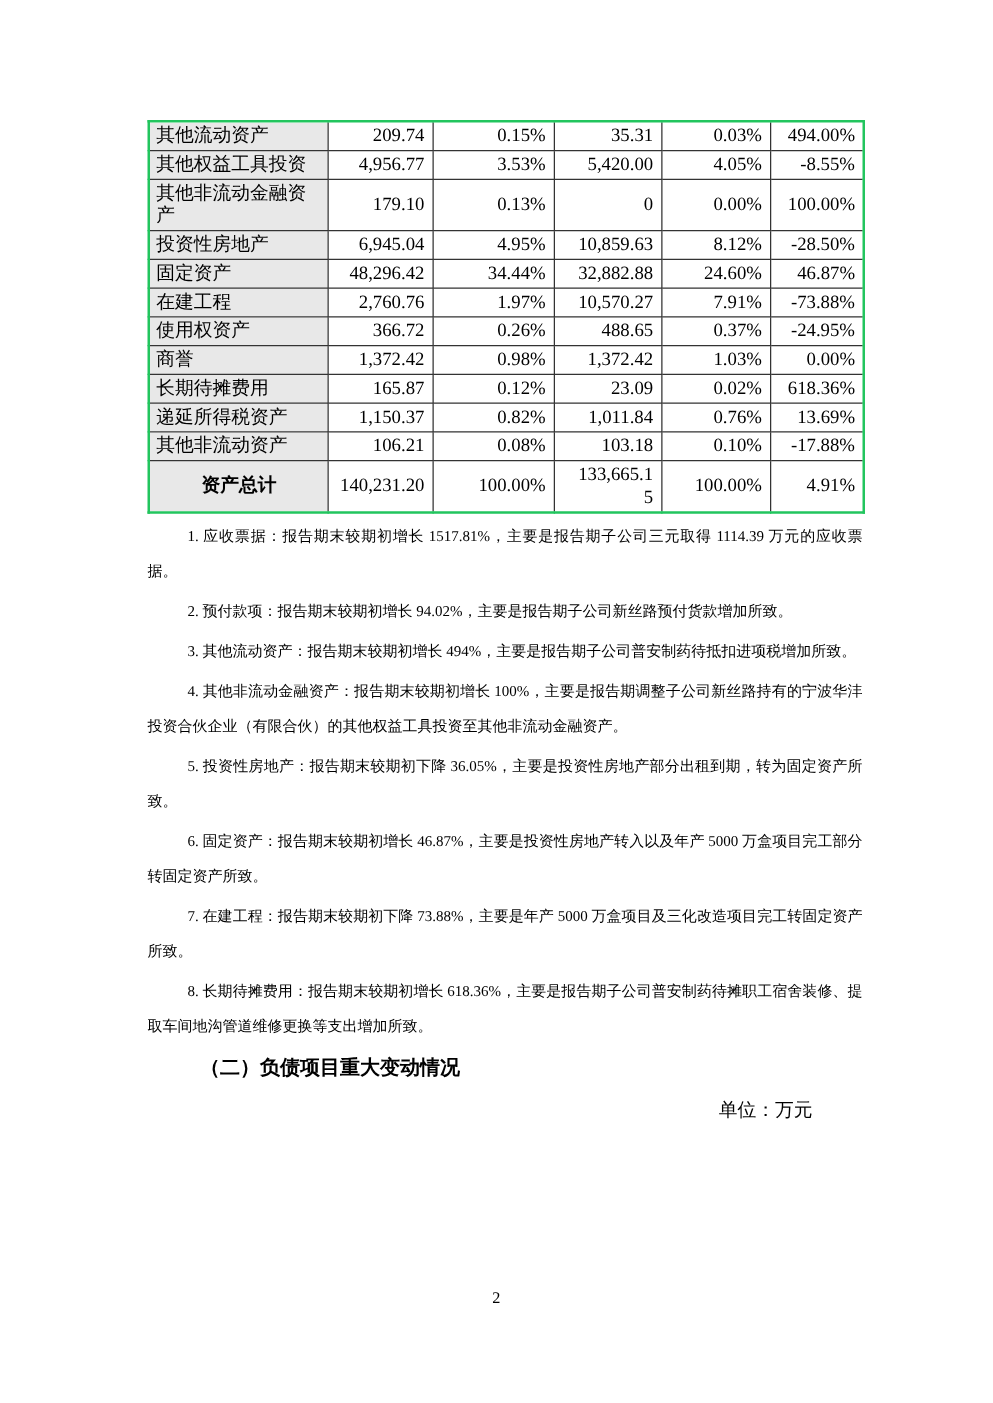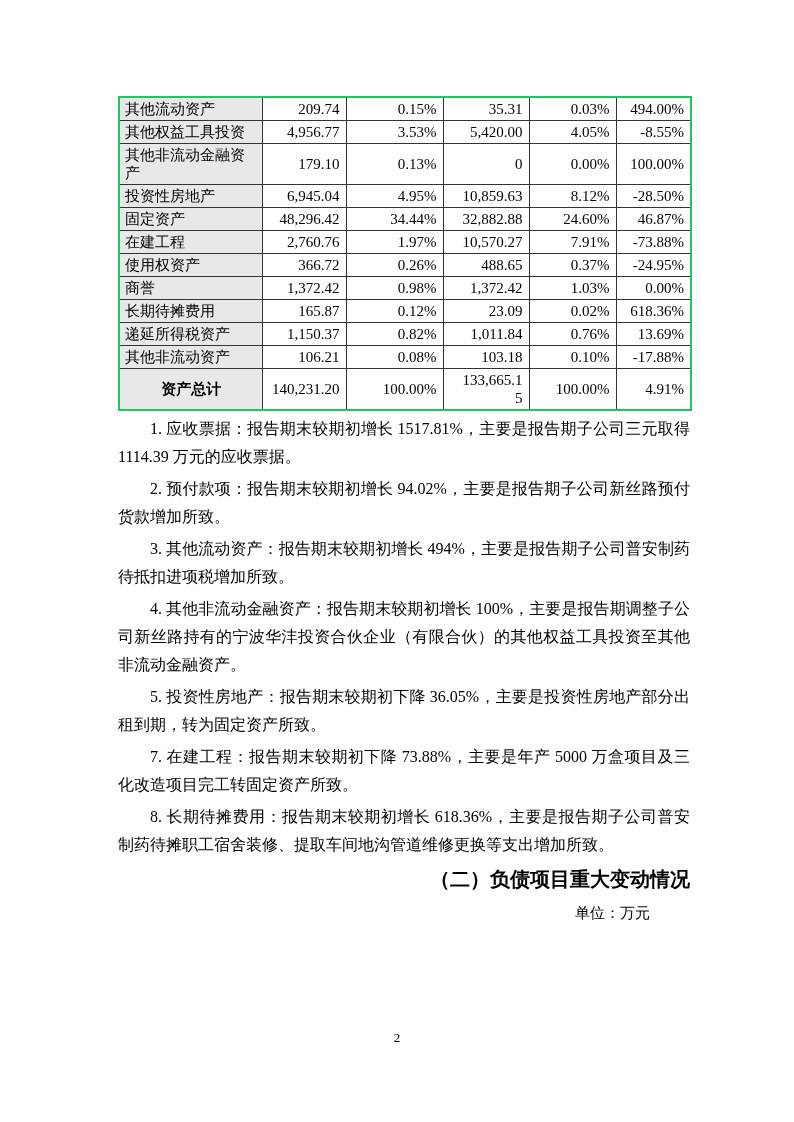--- a/index.html
+++ b/index.html
@@ -15,25 +15,25 @@
   td, th { border:1px solid #333; font-size:15px; font-weight:normal; overflow:hidden; }
 
   .asset-table td { padding:2px 6px; line-height:18px; }
   .asset-table .c-name { background:#e8e8e8; text-align:left; padding-left:5px; padding-right:4px; }
   .asset-table .c-num  { text-align:right; white-space:nowrap; }
   .asset-table .total-row .c-name { text-align:center; font-weight:bold;margin-left:36px; }
   .fw { width:62px; margin-left:auto; white-space:normal; word-break:break-all;
         text-align:right; line-height:18px; }
 
   .notes { margin-top:4px; }
-  .notes p { margin:0 0 4px 0; font-size:16px; line-height:28px;
+  .notes p { margin:0 0 4px 0; font-size:12px; line-height:28px;
              text-align:justify; text-indent:32px; }
 
-  .section-heading { margin:8px 0 10px 0; font-size:20px; font-weight:bold;
-                     line-height:24px; text-indent:42px;text-align:right; }
+  .section-heading { margin:8px 0 10px 0; font-size:16px; font-weight:bold;
+                     line-height:24px; text-indent:42px; }
   .unit-label { text-align:right; padding-right:40px; font-size:15px;
                 line-height:20px; margin:12px 0 6px 0; }
 
   .liability-table th { background:#e8e8e8; text-align:center; padding:3px 1px;
                         line-height:20px; white-space:nowrap; }
 
   .page-number { position:absolute; top:1030px; left:0; width:794px;
                  text-align:center; font-size:13px; }
 </style>
 </head>
@@ -152,20 +152,21 @@
           </tr>
         </tbody>
     </table>
 
     <div class="notes">
         <p>1. 应收票据：报告期末较期初增长 1517.81%，主要是报告期子公司三元取得 1114.39 万元的应收票据。</p>
         <p>2. 预付款项：报告期末较期初增长 94.02%，主要是报告期子公司新丝路预付货款增加所致。</p>
         <p>3. 其他流动资产：报告期末较期初增长 494%，主要是报告期子公司普安制药待抵扣进项税增加所致。</p>
         <p>4. 其他非流动金融资产：报告期末较期初增长 100%，主要是报告期调整子公司新丝路持有的宁波华沣投资合伙企业（有限合伙）的其他权益工具投资至其他非流动金融资产。</p>
         <p>5. 投资性房地产：报告期末较期初下降 36.05%，主要是投资性房地产部分出租到期，转为固定资产所致。</p>
+        <p>6. 固定资产：报告期末较期初增长 46.87%，主要是投资性房地产转入以及年产 5000 万盒项目完工部分转固定资产所致。</p>
         <p>7. 在建工程：报告期末较期初下降 73.88%，主要是年产 5000 万盒项目及三化改造项目完工转固定资产所致。</p>
         <p>8. 长期待摊费用：报告期末较期初增长 618.36%，主要是报告期子公司普安制药待摊职工宿舍装修、提取车间地沟管道维修更换等支出增加所致。</p>
       </div>
 
     <div class="section-heading">（二）负债项目重大变动情况</div>
 
     <div class="unit-label">单位：万元</div>
 
 
   </div>

